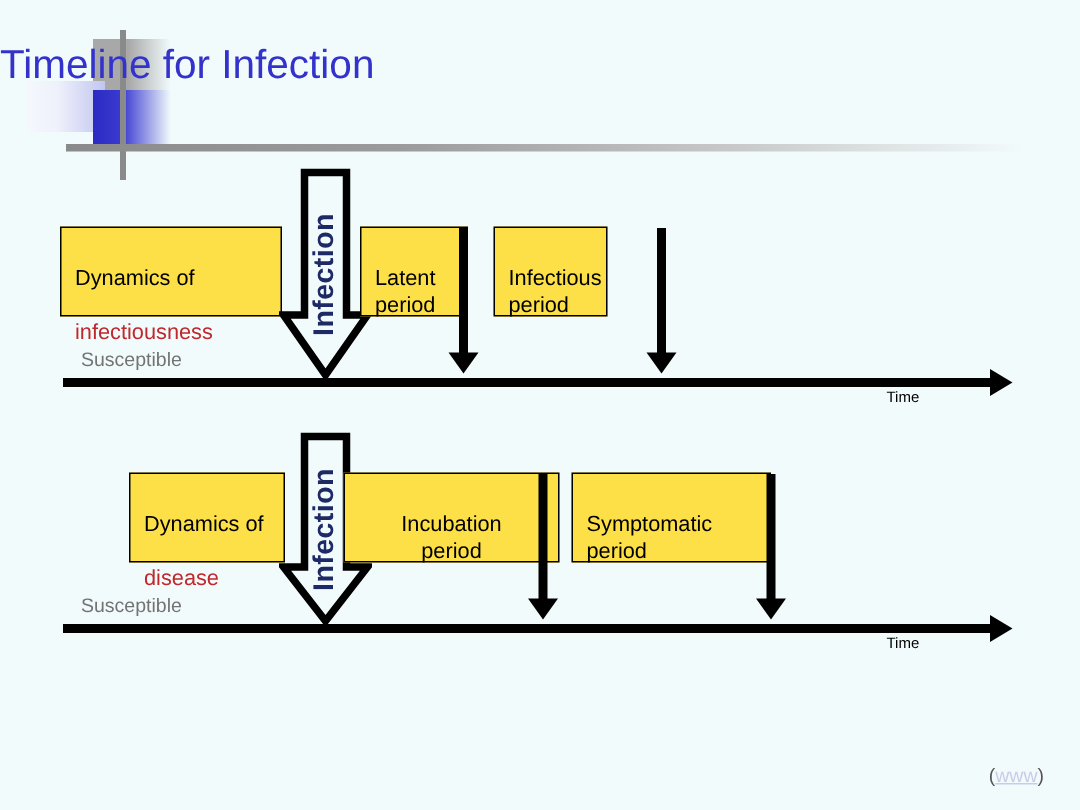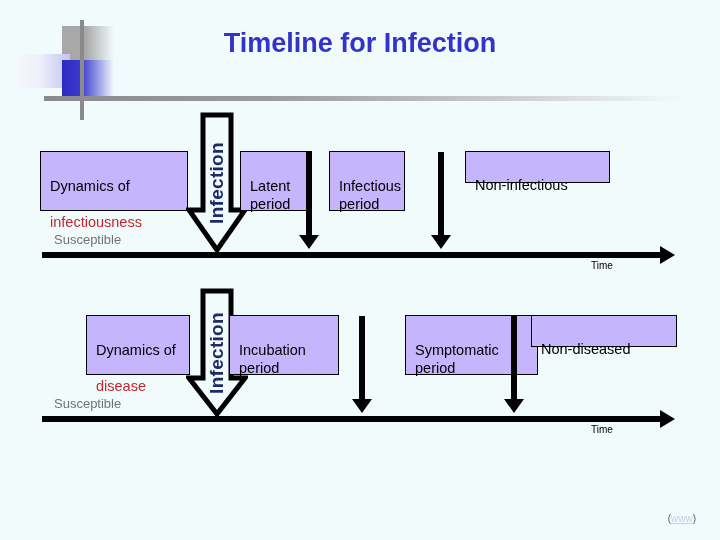--- a/index.html
+++ b/index.html
@@ -63,41 +63,40 @@
     height: 5px;
     background: linear-gradient(to right, #8a8a8a 0%, #9b9b9b 35%, #c9c9c9 70%, #f2fbfc 100%);
   }
 
   
   #slide-title {
     position: absolute;
     left: 0;
     top: 28px;
     width: 720px;
-    text-align: center;
     font-size: 27px;
-    font-weight: bold;
+    font-weight: normal;
     color: #3333cc;
     letter-spacing: 0px;
   }
 
   
   .timeline-block {
     position: absolute;
     left: 0;
     width: 720px;
   }
   #timeline-infectiousness { top: 112px; height: 165px; }
   #timeline-disease        { top: 288px; height: 165px; }
 
   
   .label-box {
     position: absolute;
     border: 1px solid #000;
-    background: #c4b5fd;
+    background: #fde047;
     box-sizing: border-box;
     font-size: 14.5px;
     color: #000;
     line-height: 18px;
     padding: 7px 9px 6px 9px;
     white-space: pre-line;
   }
   .label-box .emph-red { color: #c0282d; }
 
   
@@ -171,21 +170,21 @@
     color: #1d2a66;
     white-space: nowrap;
     letter-spacing: 0.3px;
   }
 
   
   #www-link {
     position: absolute;
     right: 24px;
     bottom: 16px;
-    font-size: 10px;
+    font-size: 13px;
     color: #565656;
   }
   #www-link .lnk {
     color: #c9cbe8;
     text-decoration: underline;
   }
 </style>
 </head>
 <body>
 
@@ -222,23 +221,20 @@
 
   <div class="down-arrow" style="left:306px; top:40px; height:84px;"></div>
 
   <div class="label-box" style="left:329px; top:39px; width:76px; height:60px;">
     <span>Infectious
 period</span>
   </div>
 
   <div class="down-arrow" style="left:438px; top:40px; height:84px;"></div>
 
-  <div class="label-box" style="left:465px; top:39px; width:145px; height:32px; padding-top:6px;">
-    <span>Non-infectious</span>
-  </div>
 
   <div class="plain-label" style="left:54px; top:120px;">Susceptible</div>
 
   <div class="axis-line" style="left:42px; top:140px; width:620px;"></div>
   <div class="axis-head" style="left:660px; top:134px;"></div>
 
   <div class="time-label" style="left:591px; top:148px;">Time</div>
 </div>
 
 <div class="timeline-block" id="timeline-disease">
@@ -250,37 +246,34 @@
 
   <div class="infection-arrow" style="left:186px; top:0px; height:130px;">
     <svg viewBox="0 0 62 130" width="62" height="130" preserveAspectRatio="none" aria-hidden="true">
       <polygon points="17,3 45,3 45,90 59,90 31,126 3,90 17,90" fill="#f2fbfc" stroke="#000" stroke-width="5" stroke-linejoin="miter"></polygon>
     </svg>
     <div class="vlabel">
       <span>Infection</span>
     </div>
   </div>
 
-  <div class="label-box" style="left:229px; top:27px; width:110px; height:60px;">
+  <div class="label-box" style="left:229px; top:27px; width:144px; height:60px;text-align:center;">
     <span>Incubation
 period</span>
   </div>
 
   <div class="down-arrow" style="left:359px; top:28px; height:84px;"></div>
 
-  <div class="label-box" style="left:381px; top:27px; width:133px; height:60px;margin-left:24px;">
+  <div class="label-box" style="left:381px; top:27px; width:133px; height:60px;">
     <span>Symptomatic
 period</span>
   </div>
 
   <div class="down-arrow" style="left:511px; top:28px; height:84px;"></div>
 
-  <div class="label-box" style="left:531px; top:27px; width:146px; height:32px; padding-top:6px;">
-    <span>Non-diseased</span>
-  </div>
 
   <div class="plain-label" style="left:54px; top:108px;">Susceptible</div>
 
   <div class="axis-line" style="left:42px; top:128px; width:620px;"></div>
   <div class="axis-head" style="left:660px; top:122px;"></div>
 
   <div class="time-label" style="left:591px; top:136px;">Time</div>
 </div>
 
 <div id="www-link">

